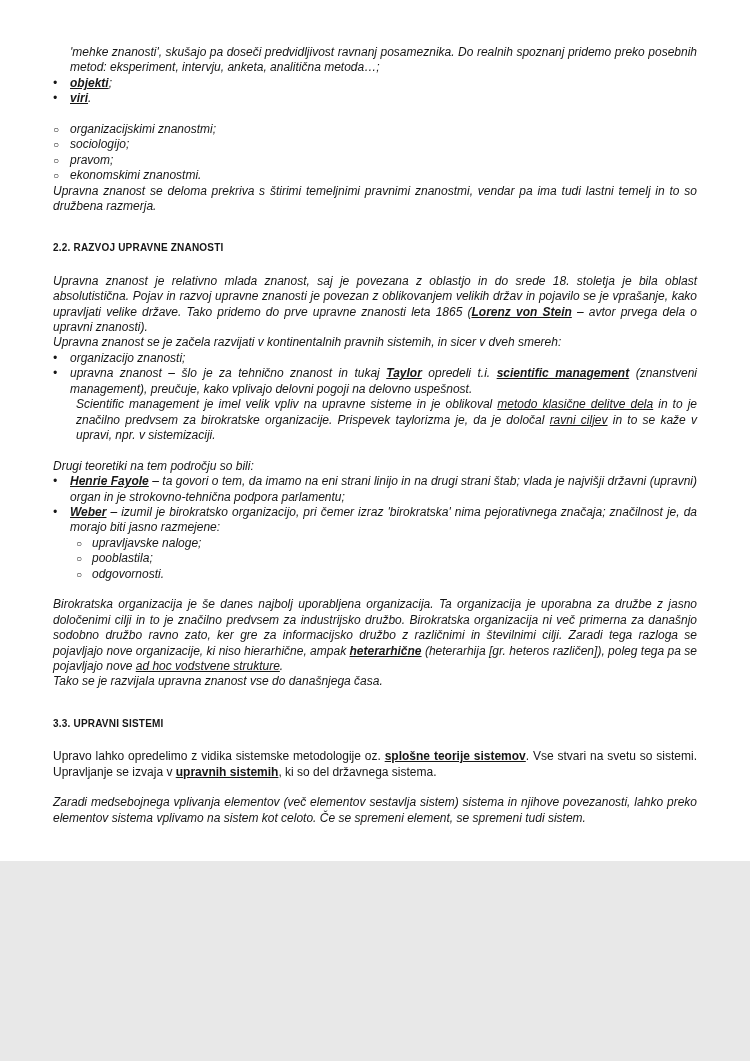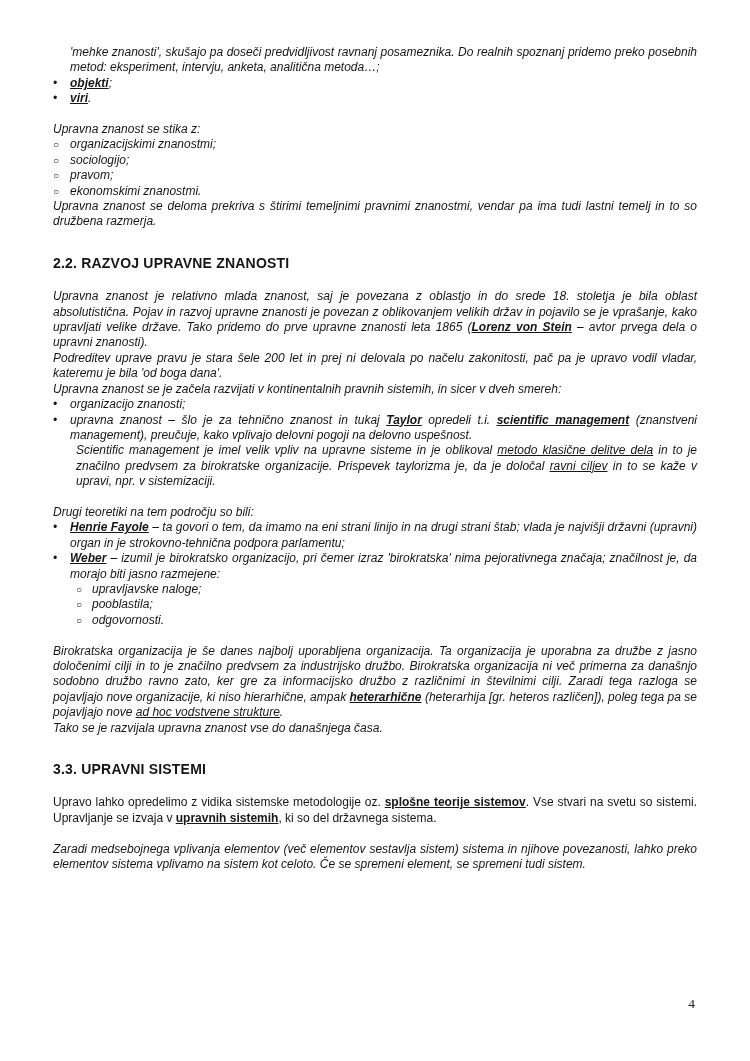--- a/index.html
+++ b/index.html
@@ -1,18 +1,18 @@
 <!DOCTYPE html>
 <html><head>
 <meta charset="utf-8">
 <style>
   html,body { margin:0; padding:0; background:#e8e8e8; }
   .page {
     position:relative;
-    width:750px; height:1061px;
+    width:750px; height:861px;
     margin:0 auto;
     background:#ffffff;
     font-family:"Liberation Sans", sans-serif;
     color:#161616;
     overflow:hidden;
   }
   .body {
     position:absolute;
     left:53px; top:45px;
     width:644px;
@@ -21,21 +21,21 @@
   }
   p { margin:0; }
   .it { font-style:italic; }
   .just { text-align:justify; }
   .ind1 { padding-left:17px; }
   .ind2 { padding-left:23px; }
   .sp { height:15.4px; }
   .h {
     font-weight:bold;
     font-style:normal;
-    font-size:14px;
+    font-size:10px;
     margin:26px 0 18px 0;
     letter-spacing:.2px;
   }
   .li { display:flex; }
   .li .marker {
     flex:0 0 17px;
     width:17px;
   }
   .li .marker.circle { font-size:10px; }
   .li.sub { padding-left:23px; }
@@ -63,21 +63,20 @@
       <span class="marker">•</span>
       <p class="litext"><span class="run-b run-u">objekti</span><span>;</span></p>
     </div>
     <div class="li it">
       <span class="marker">•</span>
       <p class="litext"><span class="run-b run-u">viri</span><span>.</span></p>
     </div>
 
     <div class="sp"></div>
 
-    <p class="it"><span>Upravna znanost se stika z:</span></p>
 
     <div class="li it">
       <span class="marker circle">○</span>
       <p class="litext"><span>organizacijskimi znanostmi;</span></p>
     </div>
     <div class="li it">
       <span class="marker circle">○</span>
       <p class="litext"><span>sociologijo;</span></p>
     </div>
     <div class="li it">
@@ -87,21 +86,20 @@
     <div class="li it">
       <span class="marker circle">○</span>
       <p class="litext"><span>ekonomskimi znanostmi.</span></p>
     </div>
 
     <p class="it just"><span>Upravna znanost se deloma prekriva s štirimi temeljnimi pravnimi znanostmi, vendar pa ima tudi lastni temelj in to so družbena razmerja.</span></p>
 
     <h2 class="h"><span>2.2. RAZVOJ UPRAVNE ZNANOSTI</span></h2>
 
     <p class="it just"><span>Upravna znanost je relativno mlada znanost, saj je povezana z oblastjo in do srede 18. stoletja je bila oblast absolutistična. Pojav in razvoj upravne znanosti je povezan z oblikovanjem velikih držav in pojavilo se je vprašanje, kako upravljati velike države. Tako pridemo do prve upravne znanosti leta 1865 (</span><span class="run-b run-u">Lorenz von Stein</span><span> – avtor prvega dela o upravni znanosti).</span></p>
-    <p class="it just"><span>Podreditev uprave pravu je stara šele 200 let in prej ni delovala po načelu zakonitosti, pač pa je upravo vodil vladar, kateremu je bila 'od boga dana'.</span></p>
     <p class="it"><span>Upravna znanost se je začela razvijati v kontinentalnih pravnih sistemih, in sicer v dveh smereh:</span></p>
 
     <div class="li it">
       <span class="marker">•</span>
       <p class="litext"><span>organizacijo znanosti;</span></p>
     </div>
     <div class="li it">
       <span class="marker">•</span>
       <p class="litext just"><span>upravna znanost – šlo je za tehnično znanost in tukaj </span><span class="run-b run-u">Taylor</span><span> opredeli t.i. </span><span class="run-b run-u">scientific management</span><span> (znanstveni management), preučuje, kako vplivajo delovni pogoji na delovno uspešnost.</span></p>
     </div>

